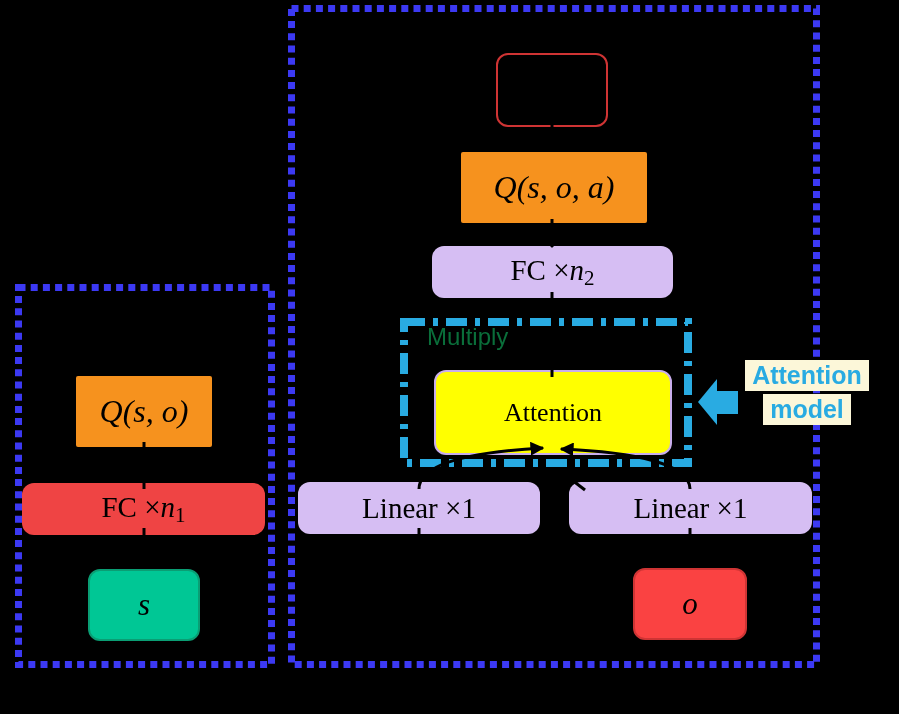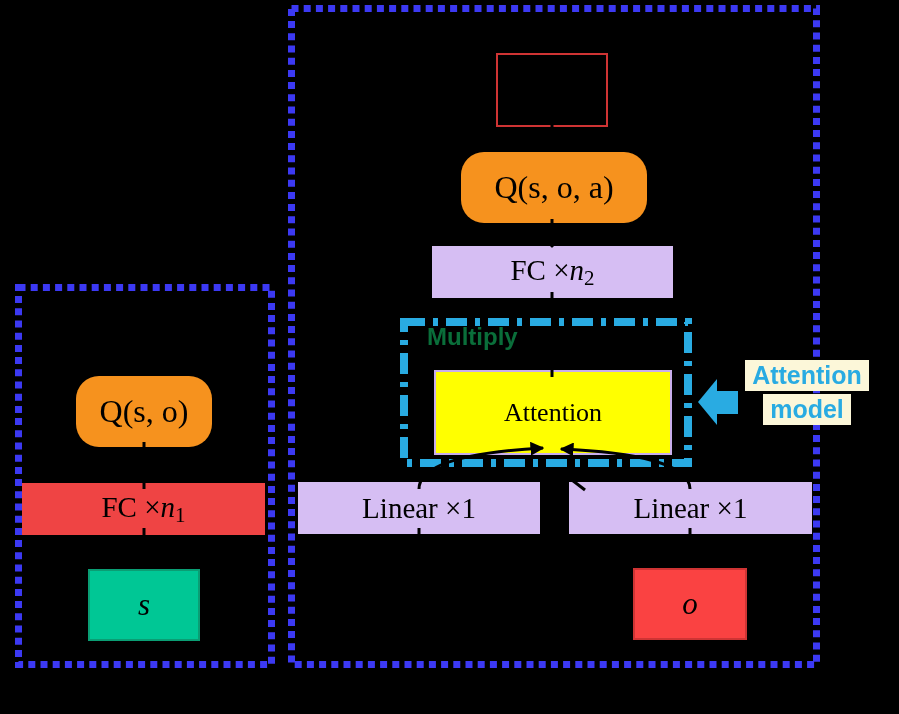--- a/index.html
+++ b/index.html
@@ -4,41 +4,41 @@
 <style>
   html,body{margin:0;padding:0;background:#000;}
   .canvas{position:relative;width:899px;height:714px;background:#000000;overflow:hidden;
           font-family:"Liberation Serif","DejaVu Serif",serif;}
   .layer{position:absolute;left:0;top:0;}
   #borders{z-index:1;}
   #arrows{z-index:5;pointer-events:none;}
   .panel{fill:none;stroke-width:7;stroke-dasharray:7 5.2;}
   .attn-border{fill:none;stroke-width:8;stroke-dasharray:21 8 5 8;}
   .box{position:absolute;z-index:2;display:flex;align-items:center;justify-content:center;
-       box-sizing:border-box;color:#000;text-align:center;}
+       box-sizing:border-box;color:#000;text-align:center;border-radius:12px;}
   .mi{font-style:italic;}
   .inputbox{font-size:31px;font-style:italic;}
-  .qbox{border-radius:23px;font-size:32px;}
+  .qbox{border-radius:2px;font-size:32px;font-style:italic;}
   .bar{font-size:29px;}
   .bar .sub{font-size:21px;vertical-align:-5px;}
   
   .a-box{left:496px;top:53px;width:112px;height:74px;border:2px solid #cf3434;}
   .qsoa-box{left:461px;top:152px;width:186px;height:71px;}
   .fc2-bar{left:432px;top:246px;width:241px;height:52px;}
   .yellow-box{left:434px;top:370px;width:238px;height:85px;border:2.5px solid #c9aeec;
               font-size:26px;line-height:37px;}
   .linear-left{left:298px;top:482px;width:242px;height:52px;}
   .linear-right{left:569px;top:482px;width:243px;height:52px;}
   .o-box{left:633px;top:568px;width:114px;height:72px;border:2px solid #cf3434;}
   .qso-box{left:76px;top:376px;width:136px;height:71px;}
   .fc1-bar{left:22px;top:483px;width:243px;height:52px;}
   .s-box{left:88px;top:569px;width:112px;height:72px;border:2px solid #0a9e74;}
   .multiply{position:absolute;z-index:3;left:427px;top:323px;
             font-family:"Liberation Sans","DejaVu Sans",sans-serif;
-            font-weight:bold;font-size:24px;}
+            font-weight:normal;font-size:24px;}
   
   .blk-arrow{position:absolute;z-index:3;left:698px;top:379px;width:40px;height:46px;}
   .blk-arrow .head{position:absolute;left:0;top:0;width:0;height:0;
                    border-top:23px solid transparent;border-bottom:23px solid transparent;
                    border-right:19px solid #29abe2;}
   .blk-arrow .shaft{position:absolute;left:19px;top:12px;width:21px;height:23px;background:#29abe2;}
   
   .annotation{position:absolute;z-index:3;left:722px;top:360px;width:170px;text-align:center;
               font-family:"Liberation Sans","DejaVu Sans",sans-serif;font-weight:bold;font-size:25px;}
   .annotation .tag{display:inline-block;padding:1px 7px;line-height:29px;}

